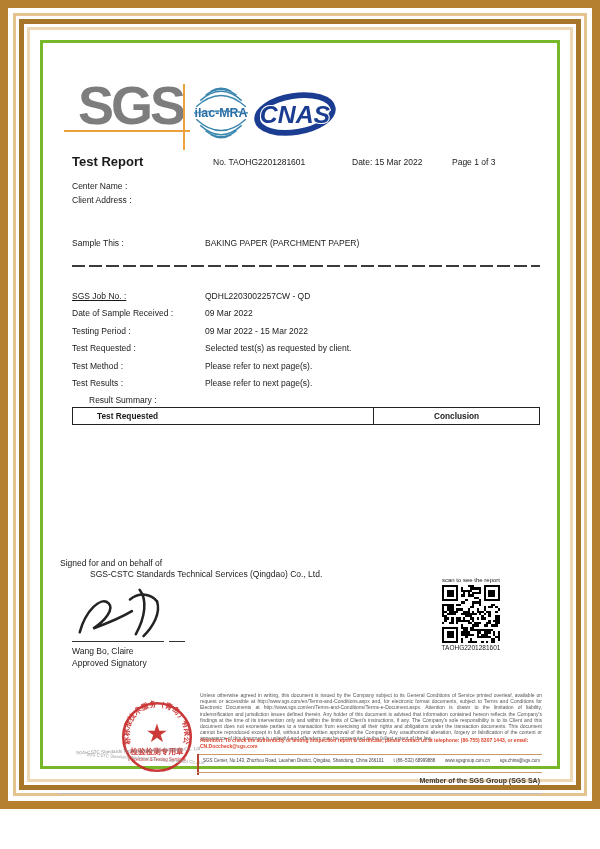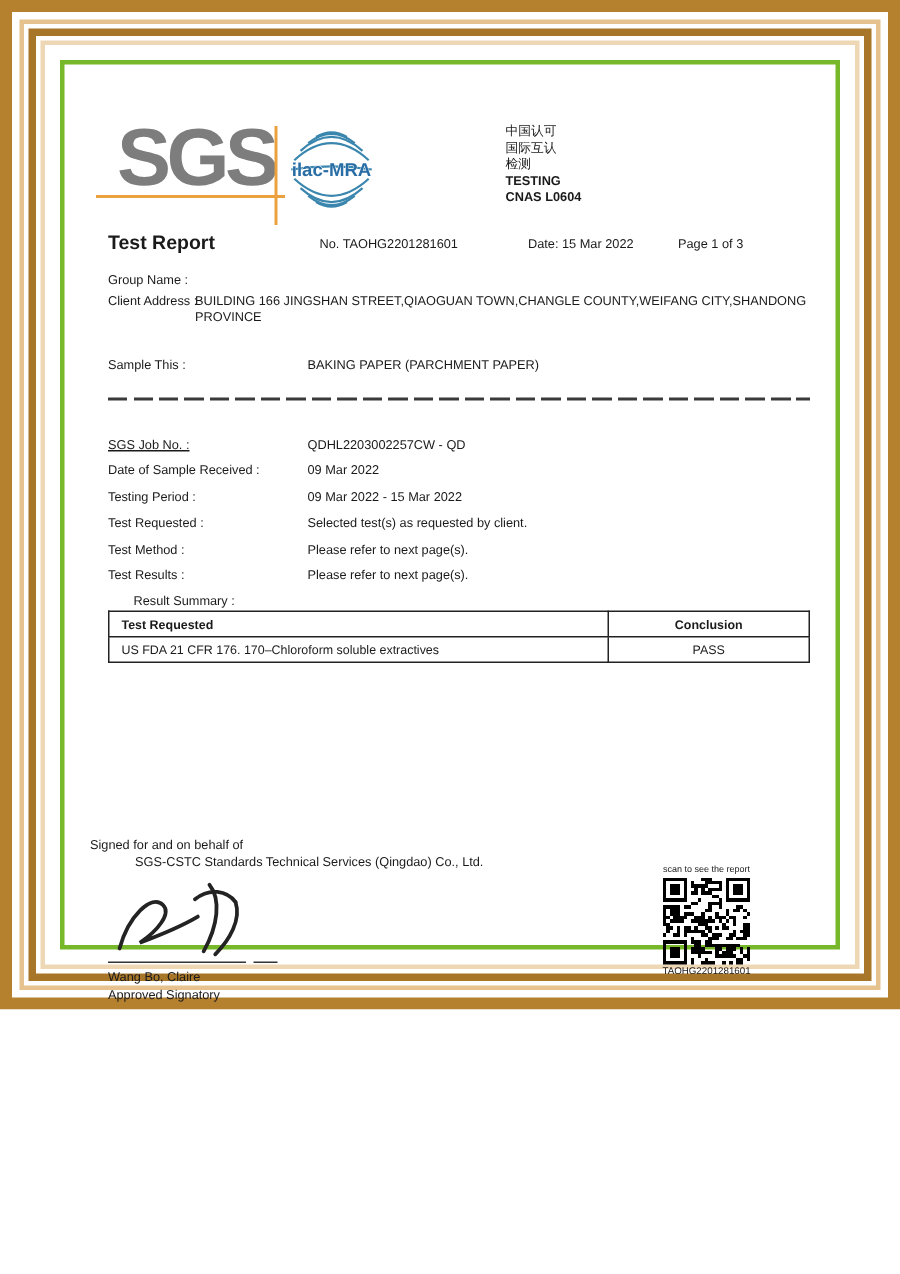--- a/index.html
+++ b/index.html
@@ -1,33 +1,33 @@
 <!DOCTYPE html>
 <html><head>
 <meta charset="utf-8">
 <style>
   html,body{margin:0;padding:0;}
   body{width:600px;height:849px;font-family:"Liberation Sans","DejaVu Sans",sans-serif;color:#1a1a1a;background:#fff;}
-  .page{position:relative;width:600px;height:673px;overflow:hidden;}
+  .page{position:relative;width:600px;height:809px;overflow:hidden;}
   .abs{position:absolute;}
   .L1{inset:0;background:#b5812e;}
   .L2{inset:8px;background:#ffffff;}
   .L3{inset:13px;background:#e6c28e;}
   .L4{inset:16px;background:#ffffff;}
   .L5{inset:19px;background:#a87628;}
   .L6{inset:24px;background:#ffffff;}
   .L7{inset:27px;background:#eed7b4;}
   .L8{inset:30px;background:#ffffff;}
   .green-frame{inset:40px;border:3px solid #76b82a;background:#ffffff;}
   .txt{position:absolute;font-size:8.5px;line-height:1.25;white-space:nowrap;}
   .wrap{white-space:normal;}
   .b{font-weight:bold;}
   .dashed-sep{position:absolute;height:2px;background:repeating-linear-gradient(90deg,#3a3a3a 0 13px,transparent 13px 17px);}
   table.summary{position:absolute;border-collapse:collapse;table-layout:fixed;}
-  table.summary th,table.summary td{border:1.2px solid #222;font-size:8.3px;padding:3px 8px;}
+  table.summary th,table.summary td{border:1.2px solid #222;font-size:8.3px;padding:3px 24px;}
   table.summary th{text-align:left;}
   table.summary .c2{width:117px;text-align:center;}
   .sig-underline{position:absolute;height:1.3px;background:#333;}
   .tiny{font-size:5px;line-height:1.24;color:#555;}
   .footer-line{position:absolute;height:1px;background:#c99a6d;}
   .gray-line{position:absolute;height:1px;background:#bfbfbf;}
   svg{display:block;}
   svg text{font-family:"Liberation Sans","DejaVu Sans",sans-serif;}
 </style>
 </head>
@@ -59,37 +59,35 @@
         <path d="M6 36 Q30 58 54 36"></path>
         <path d="M10 42 Q30 60 50 42"></path>
         <path d="M15 47 Q30 59 45 47"></path>
         <path d="M20 51 Q30 57 40 51"></path>
         <path d="M4 30 Q30 26 56 30"></path>
       </g>
       <text x="30" y="34" text-anchor="middle" font-size="12" font-weight="bold" fill="#2a6ea6" stroke="#ffffff" stroke-width="0.5" paint-order="stroke">ilac-MRA</text>
     </svg>
   </div>
 
-
-  <div class="abs" style="left:337px;top:82px;font-size:8.5px;line-height:11px;">
-    <div>中国认可</div>
-    <div>国际互认</div>
-    <div>检测</div>
-    <div class="b">TESTING</div>
-    <div class="b">CNAS L0604</div>
-  </div>
+  <div class="abs" style="left:252px;top:86px;">
+    <svg width="86" height="56" viewBox="0 0 90 58">
+      <ellipse cx="45" cy="29" rx="40" ry="19" fill="none" stroke="#1b3d91" stroke-width="6" transform="rotate(-9 45 29)"></ellipse>
+      <text x="45" y="38" text-anchor="middle" font-size="26" font-weight="bold" font-style="italic" fill="#1b3d91" stroke="#ffffff" stroke-width="2.2" paint-order="stroke">CNAS</text>
+    </svg>
+  </div>
+
 
   <div class="txt b" style="left:72px;top:154px;font-size:13px;">Test Report</div>
   <div class="txt" style="left:213px;top:157px;">No. TAOHG2201281601</div>
   <div class="txt" style="left:352px;top:157px;">Date: 15 Mar 2022</div>
   <div class="txt" style="left:452px;top:157px;">Page 1 of 3</div>
 
-  <div class="txt" style="left:72px;top:181px;">Group Name :</div>
+  <div class="txt" style="left:72px;top:181px;">Center Name :</div>
   <div class="txt" style="left:72px;top:195px;">Client Address :</div>
-  <div class="txt wrap" style="left:130px;top:195px;width:412px;">BUILDING 166 JINGSHAN STREET,QIAOGUAN TOWN,CHANGLE COUNTY,WEIFANG CITY,SHANDONG PROVINCE</div>
 
   <div class="txt" style="left:72px;top:238px;">Sample This :</div>
   <div class="txt" style="left:205px;top:238px;">BAKING PAPER (PARCHMENT PAPER)</div>
   <div class="dashed-sep" style="left:72px;top:265px;width:468px;"></div>
 
   <div class="txt" style="left:72px;top:291px;text-decoration:underline;">SGS Job No. :</div>
   <div class="txt" style="left:205px;top:291px;">QDHL2203002257CW - QD</div>
   <div class="txt" style="left:72px;top:308px;">Date of Sample Received :</div>
   <div class="txt" style="left:205px;top:308px;">09 Mar 2022</div>
   <div class="txt" style="left:72px;top:326px;">Testing Period :</div>
@@ -100,24 +98,20 @@
   <div class="txt" style="left:205px;top:361px;">Please refer to next page(s).</div>
   <div class="txt" style="left:72px;top:378px;">Test Results :</div>
   <div class="txt" style="left:205px;top:378px;">Please refer to next page(s).</div>
 
   <div class="txt" style="left:72px;top:395px;padding-left:17px;">Result Summary :</div>
   <table class="summary" style="left:72px;top:407px;width:468px;">
     <tbody>
         <tr>
       <th>Test Requested</th>
       <th class="c2" style="text-align:center;">Conclusion</th>
-    </tr>
-    <tr>
-      <td>US FDA 21 CFR 176. 170–Chloroform soluble extractives</td>
-      <td class="c2">PASS</td>
     </tr>
   </tbody>
     </table>
 
   <div class="txt" style="left:60px;top:558px;">Signed for and on behalf of</div>
   <div class="txt" style="left:72px;top:569px;margin-left:18px;">SGS-CSTC Standards Technical Services (Qingdao) Co., Ltd.</div>
   <div class="abs" style="left:74px;top:584px;">
     <svg width="110" height="58" viewBox="0 0 110 60">
       <g stroke="#232323" stroke-width="2.6" fill="none" stroke-linecap="round">
         <path d="M4 50 C10 28 26 12 34 20 C40 26 30 38 18 46 C34 40 48 34 58 28"></path>

